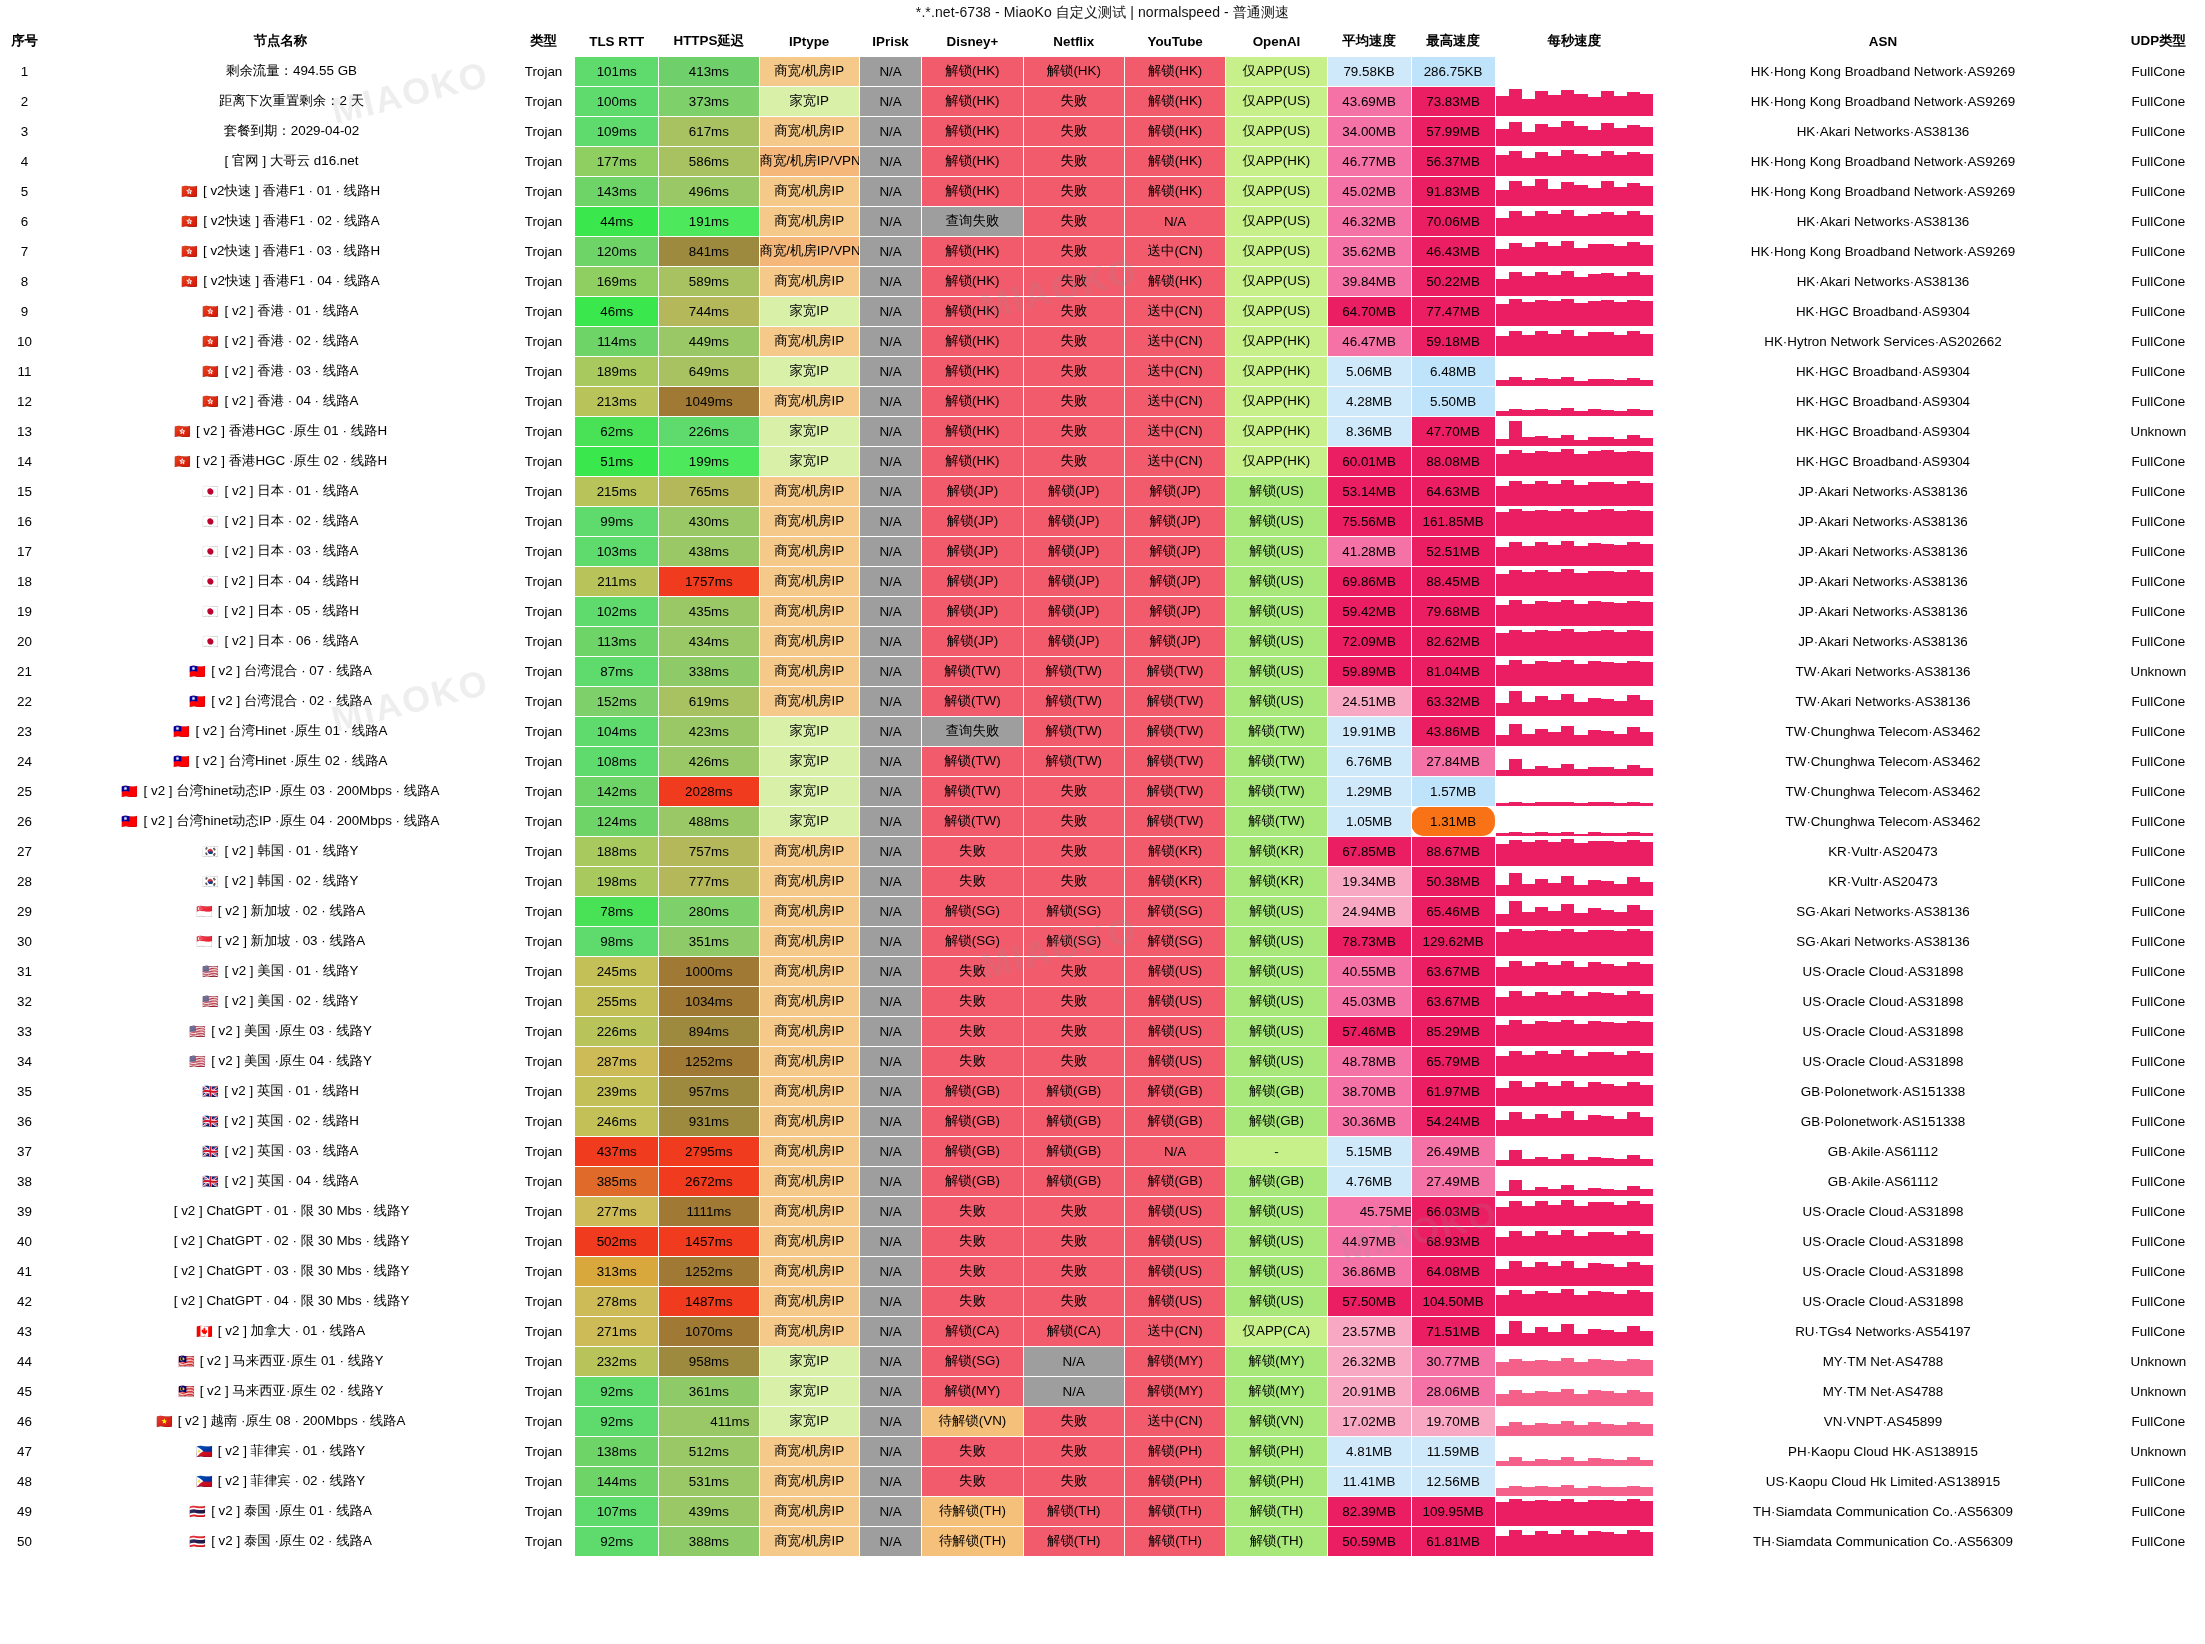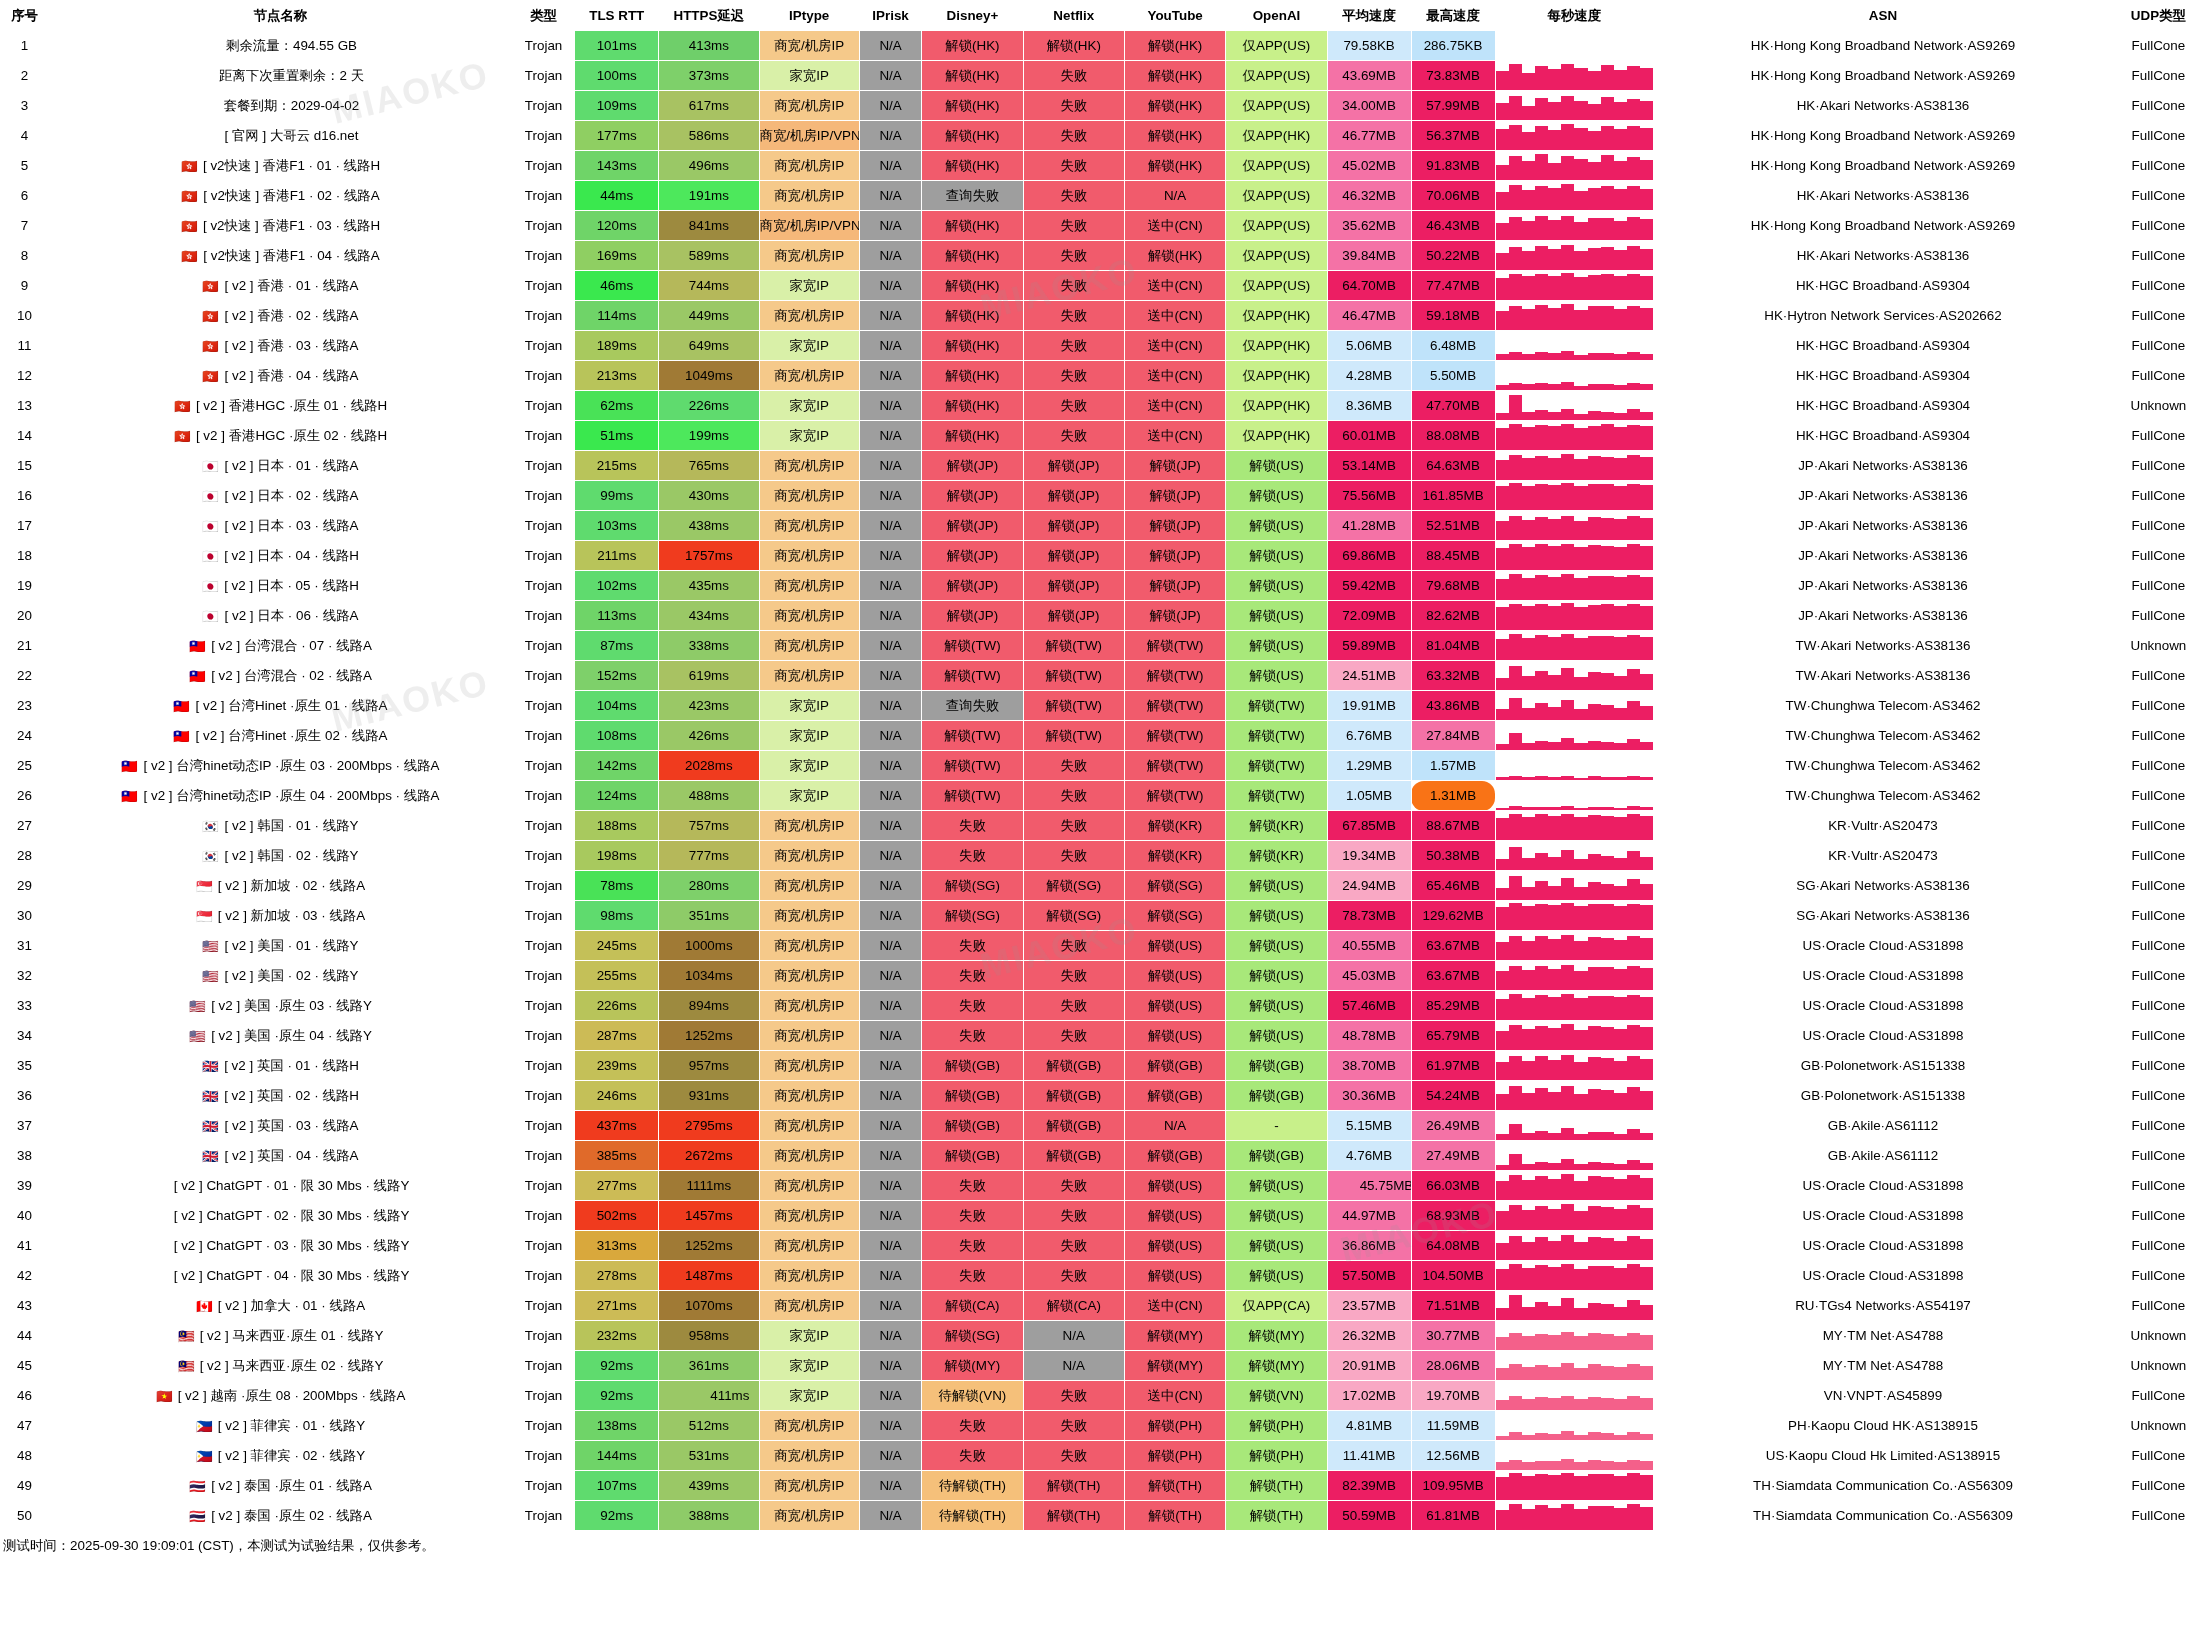--- a/index.html
+++ b/index.html
@@ -109,20 +109,21 @@
 <body>
 
 <div class="page wrap">
 
   <div class="wm" style="left:330px; top:72px;">MIAOKO</div>
   <div class="wm" style="left:979px; top:268px;">MIAOKO</div>
   <div class="wm" style="left:330px; top:680px;">MIAOKO</div>
   <div class="wm" style="left:979px; top:927px;">MIAOKO</div>
   <div class="wm" style="left:1339px; top:1211px;">MIAOKO</div>
 
+  <div class="title-bar">*.*.net-6738 - MiaoKo 自定义测试 | normalspeed - 普通测速</div>
 
   <table class="grid">
     <colgroup>
       <col class="c-idx">
         <col class="c-name">
         <col class="c-type">
         <col class="c-tls">
         <col class="c-https">
       <col class="c-iptype">
         <col class="c-iprisk">
@@ -1804,16 +1805,15 @@
               <i style="height: 23.4px; background: rgb(236, 30, 99);"></i>
             </div>
           </td>
           <td class="asn" style="background: rgb(255, 255, 255);">TH·Siamdata Communication Co.·AS56309</td>
           <td class="udp" style="background: rgb(255, 255, 255);">FullCone</td>
         </tr>
       </tbody>
   </table>
 
   <div class="footer">
-    <div class="l3">测试时间：2025-09-30 19:09:01 (CST)，本测试为试验结果，仅供参考。</div>
   </div>
 </div>
 
 
 </body></html>

